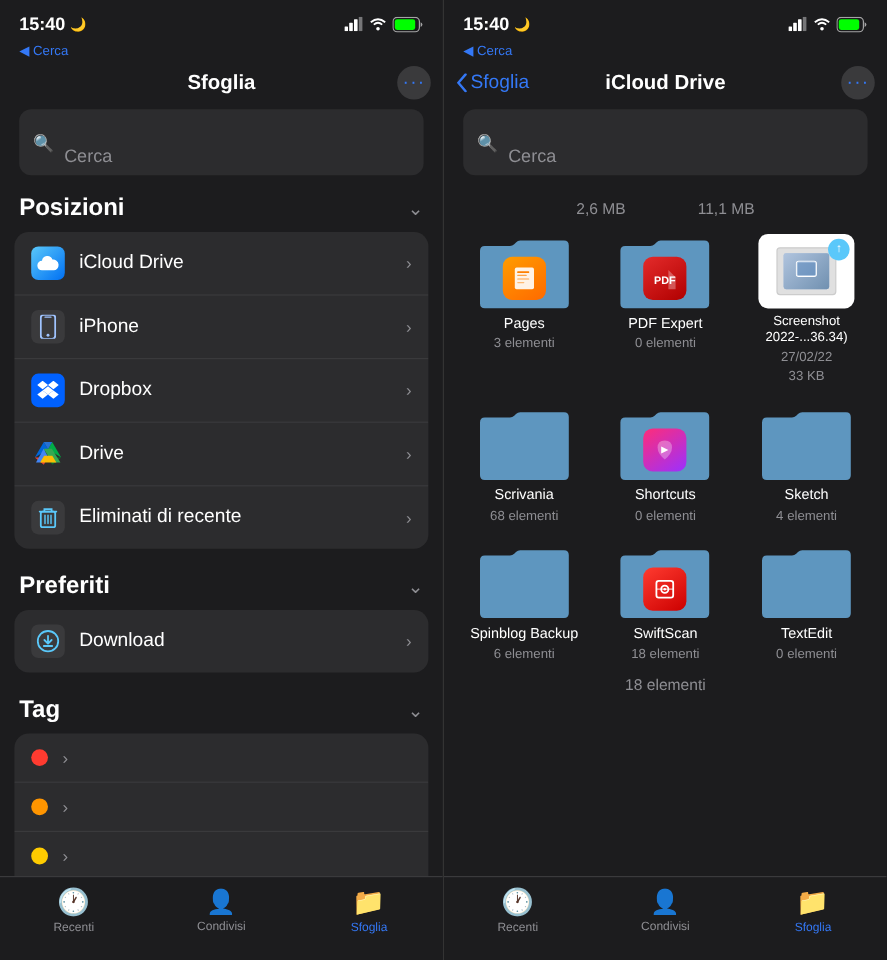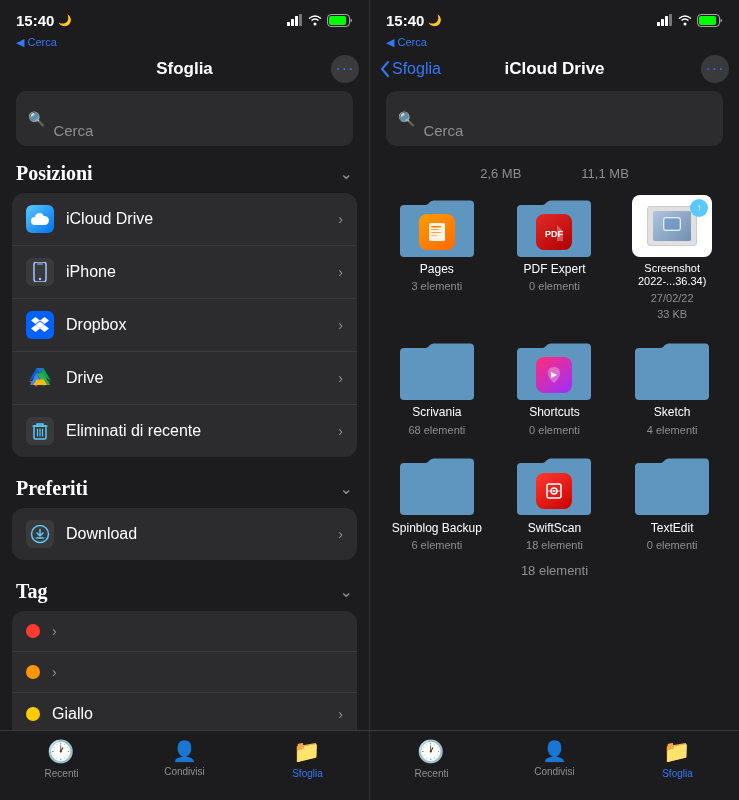--- a/index.html
+++ b/index.html
@@ -68,21 +68,20 @@
     .section-header {
       display: flex;
       align-items: center;
       justify-content: space-between;
       padding: 4px 16px 8px 16px;
     }
     .section-title {
       font-size: 20px;
       font-weight: 700;
       color: #fff;
-      font-family: Liberation Serif, serif;
     }
     .chevron-icon { color: #8e8e93; font-size: 16px; }
 
     
     .list-container {
       background: #2c2c2e;
       border-radius: 12px;
       margin: 0 12px 16px 12px;
       overflow: hidden;
     }
@@ -536,21 +535,20 @@
       <div class="list-item">
         <div class="tag-dot" style="background:#ff3b30;"></div>
         <span class="list-chevron">›</span>
       </div>
       <div class="list-item">
         <div class="tag-dot" style="background:#ff9500;"></div>
         <span class="list-chevron">›</span>
       </div>
       <div class="list-item">
         <div class="tag-dot" style="background:#ffcc00;"></div>
-        <span class="list-item-label">Giallo</span>
         <span class="list-chevron">›</span>
       </div>
       <div class="list-item">
 
         <span class="list-item-label">Verde</span>
         <span class="list-chevron">›</span>
       </div>
 
     </div>
 

